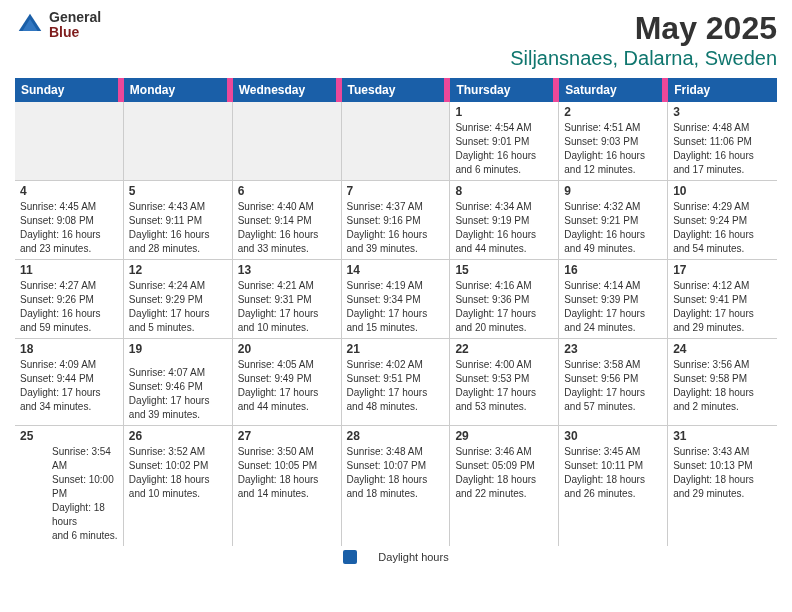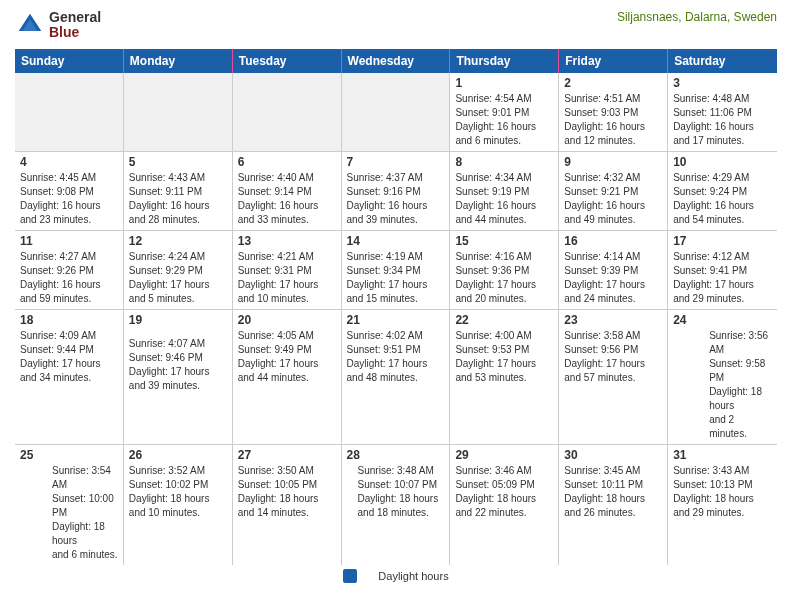--- a/index.html
+++ b/index.html
@@ -43,40 +43,40 @@
     }
     .title-area {
       text-align: right;
     }
     .main-title {
       font-size: 32px;
       font-weight: bold;
       color: #333;
     }
     .sub-title {
-      font-size: 12px;
-      color: #4d7c0f;
+      font-size: 20px;
+      color: #0f766e;
     }
     .calendar {
       flex: 1;
       display: flex;
       flex-direction: column;
     }
     .cal-header {
       display: grid;
       grid-template-columns: repeat(7, 1fr);
       background: #1a5fa8;
     }
     .cal-header-cell {
       color: #fff;
       font-size: 12px;
       font-weight: bold;
       padding: 5px 6px;
       text-align: left;
-      border-right: 1px solid #ec4899;
+      border-right: 6px solid #ec4899;
     }
     .cal-header-cell:last-child { border-right: none; }
     .cal-body {
       flex: 1;
       display: flex;
       flex-direction: column;
     }
     .cal-row {
       display: grid;
       grid-template-columns: repeat(7, 1fr);
@@ -133,33 +133,34 @@
       <svg class="logo-icon" viewBox="0 0 40 40">
         <polygon points="20,5 35,28 5,28" fill="#1a5fa8"></polygon>
         <polygon points="20,12 30,28 10,28" fill="#4a90d9" opacity="0.5"></polygon>
       </svg>
       <div class="logo-text">
         <span class="logo-general">General</span>
         <span class="logo-blue">Blue</span>
       </div>
     </div>
     <div class="title-area">
+      <div class="main-title">May 2025</div>
       <div class="sub-title">Siljansnaes, Dalarna, Sweden</div>
     </div>
   </div>
 
   <div class="calendar">
     <div class="cal-header">
     <div class="cal-header-cell">Sunday</div>
         <div class="cal-header-cell">Monday</div>
+        <div class="cal-header-cell">Wednesday</div>
         <div class="cal-header-cell">Tuesday</div>
-        <div class="cal-header-cell">Wednesday</div>
         <div class="cal-header-cell">Thursday</div>
+        <div class="cal-header-cell">Saturday</div>
         <div class="cal-header-cell">Friday</div>
-        <div class="cal-header-cell">Saturday</div>
       </div>
     <div class="cal-body">
     <div class="cal-row">
           <div class="cal-cell empty shaded"></div>
           <div class="cal-cell empty shaded"></div>
           <div class="cal-cell empty shaded"></div>
           <div class="cal-cell empty shaded"></div>
           <div class="cal-cell">
             <div class="day-num">1</div>
             <div class="day-info" style="white-space: pre-line;">Sunrise: 4:54 AM
@@ -322,21 +323,21 @@
           </div>
           <div class="cal-cell">
             <div class="day-num">23</div>
             <div class="day-info" style="white-space: pre-line;">Sunrise: 3:58 AM
 Sunset: 9:56 PM
 Daylight: 17 hours
 and 57 minutes.</div>
           </div>
           <div class="cal-cell">
             <div class="day-num">24</div>
-            <div class="day-info" style="white-space: pre-line; margin-left: 36px;">Sunrise: 3:56 AM
+            <div class="day-info" style="white-space: pre-line;">Sunrise: 3:56 AM
 Sunset: 9:58 PM
 Daylight: 18 hours
 and 2 minutes.</div>
           </div>
         </div>
         <div class="cal-row">
           <div class="cal-cell">
             <div class="day-num">25</div>
             <div class="day-info" style="white-space: pre-line; margin-left: 32px;">Sunrise: 3:54 AM
 Sunset: 10:00 PM
@@ -352,21 +353,21 @@
           </div>
           <div class="cal-cell">
             <div class="day-num">27</div>
             <div class="day-info" style="white-space: pre-line;">Sunrise: 3:50 AM
 Sunset: 10:05 PM
 Daylight: 18 hours
 and 14 minutes.</div>
           </div>
           <div class="cal-cell">
             <div class="day-num">28</div>
-            <div class="day-info" style="white-space: pre-line; margin-left: 11px;">Sunrise: 3:48 AM
+            <div class="day-info" style="white-space: pre-line;">Sunrise: 3:48 AM
 Sunset: 10:07 PM
 Daylight: 18 hours
 and 18 minutes.</div>
           </div>
           <div class="cal-cell">
             <div class="day-num">29</div>
             <div class="day-info" style="white-space: pre-line;">Sunrise: 3:46 AM
 Sunset: 05:09 PM
 Daylight: 18 hours
 and 22 minutes.</div>

